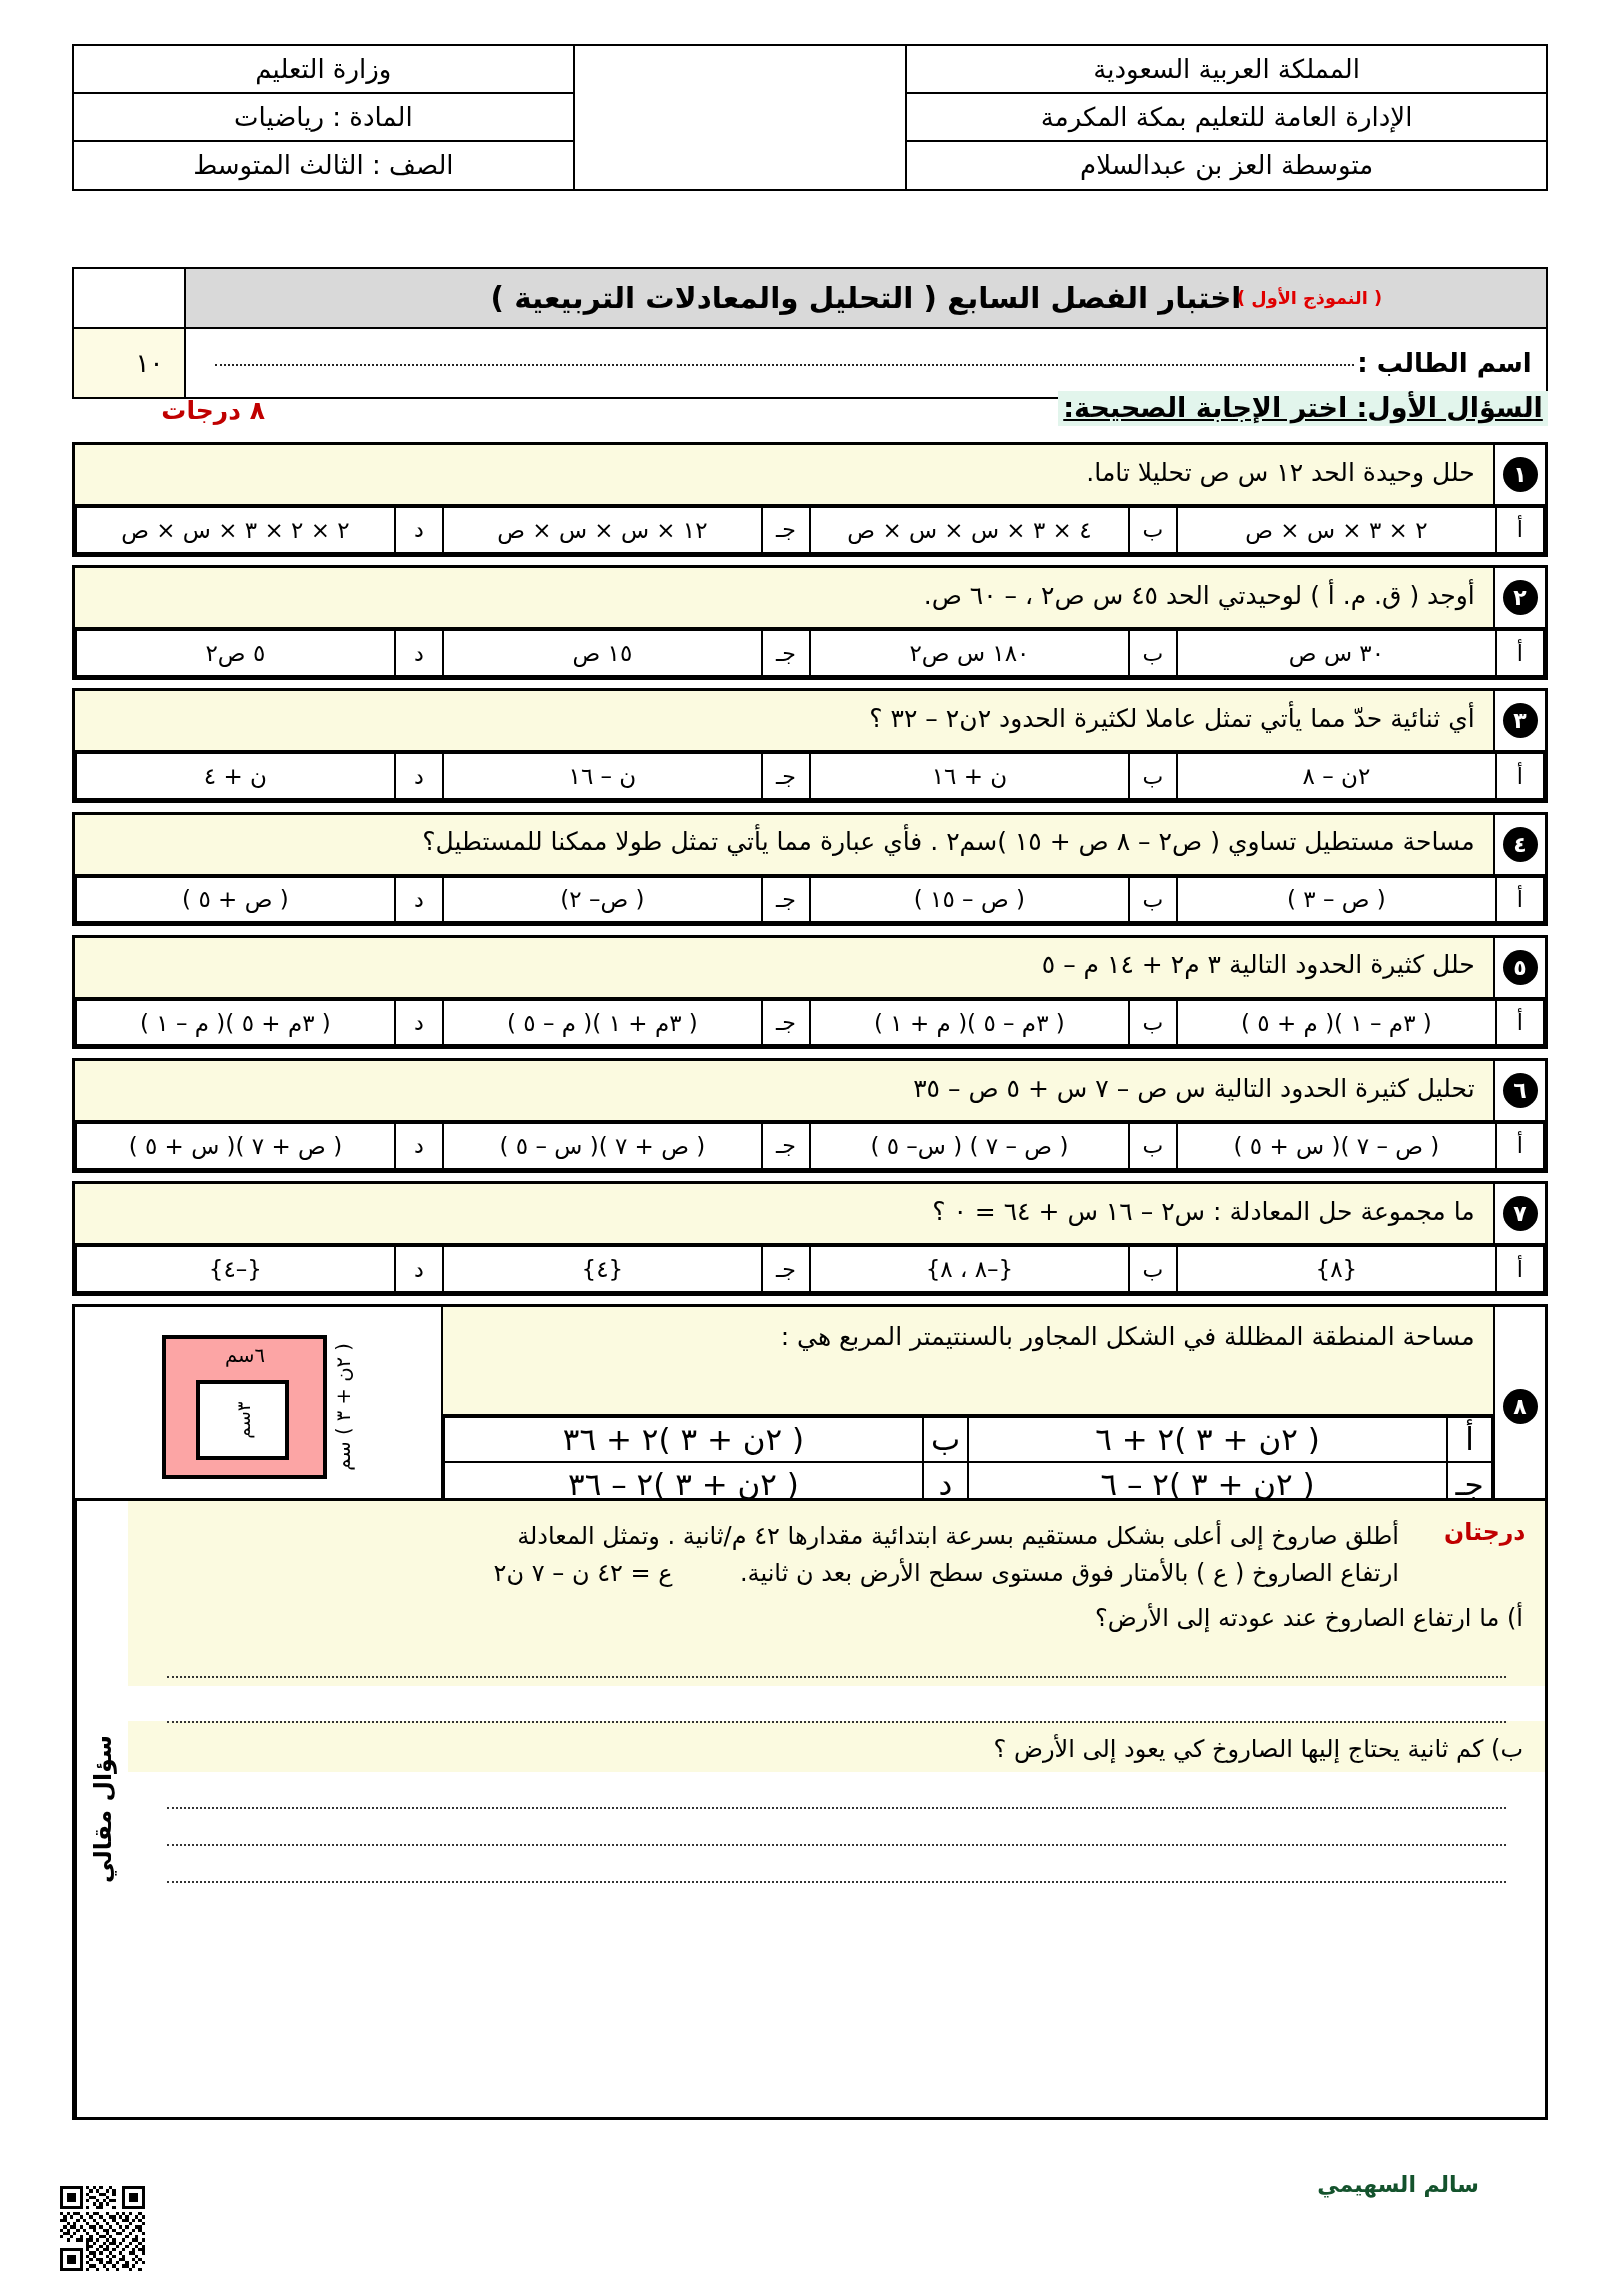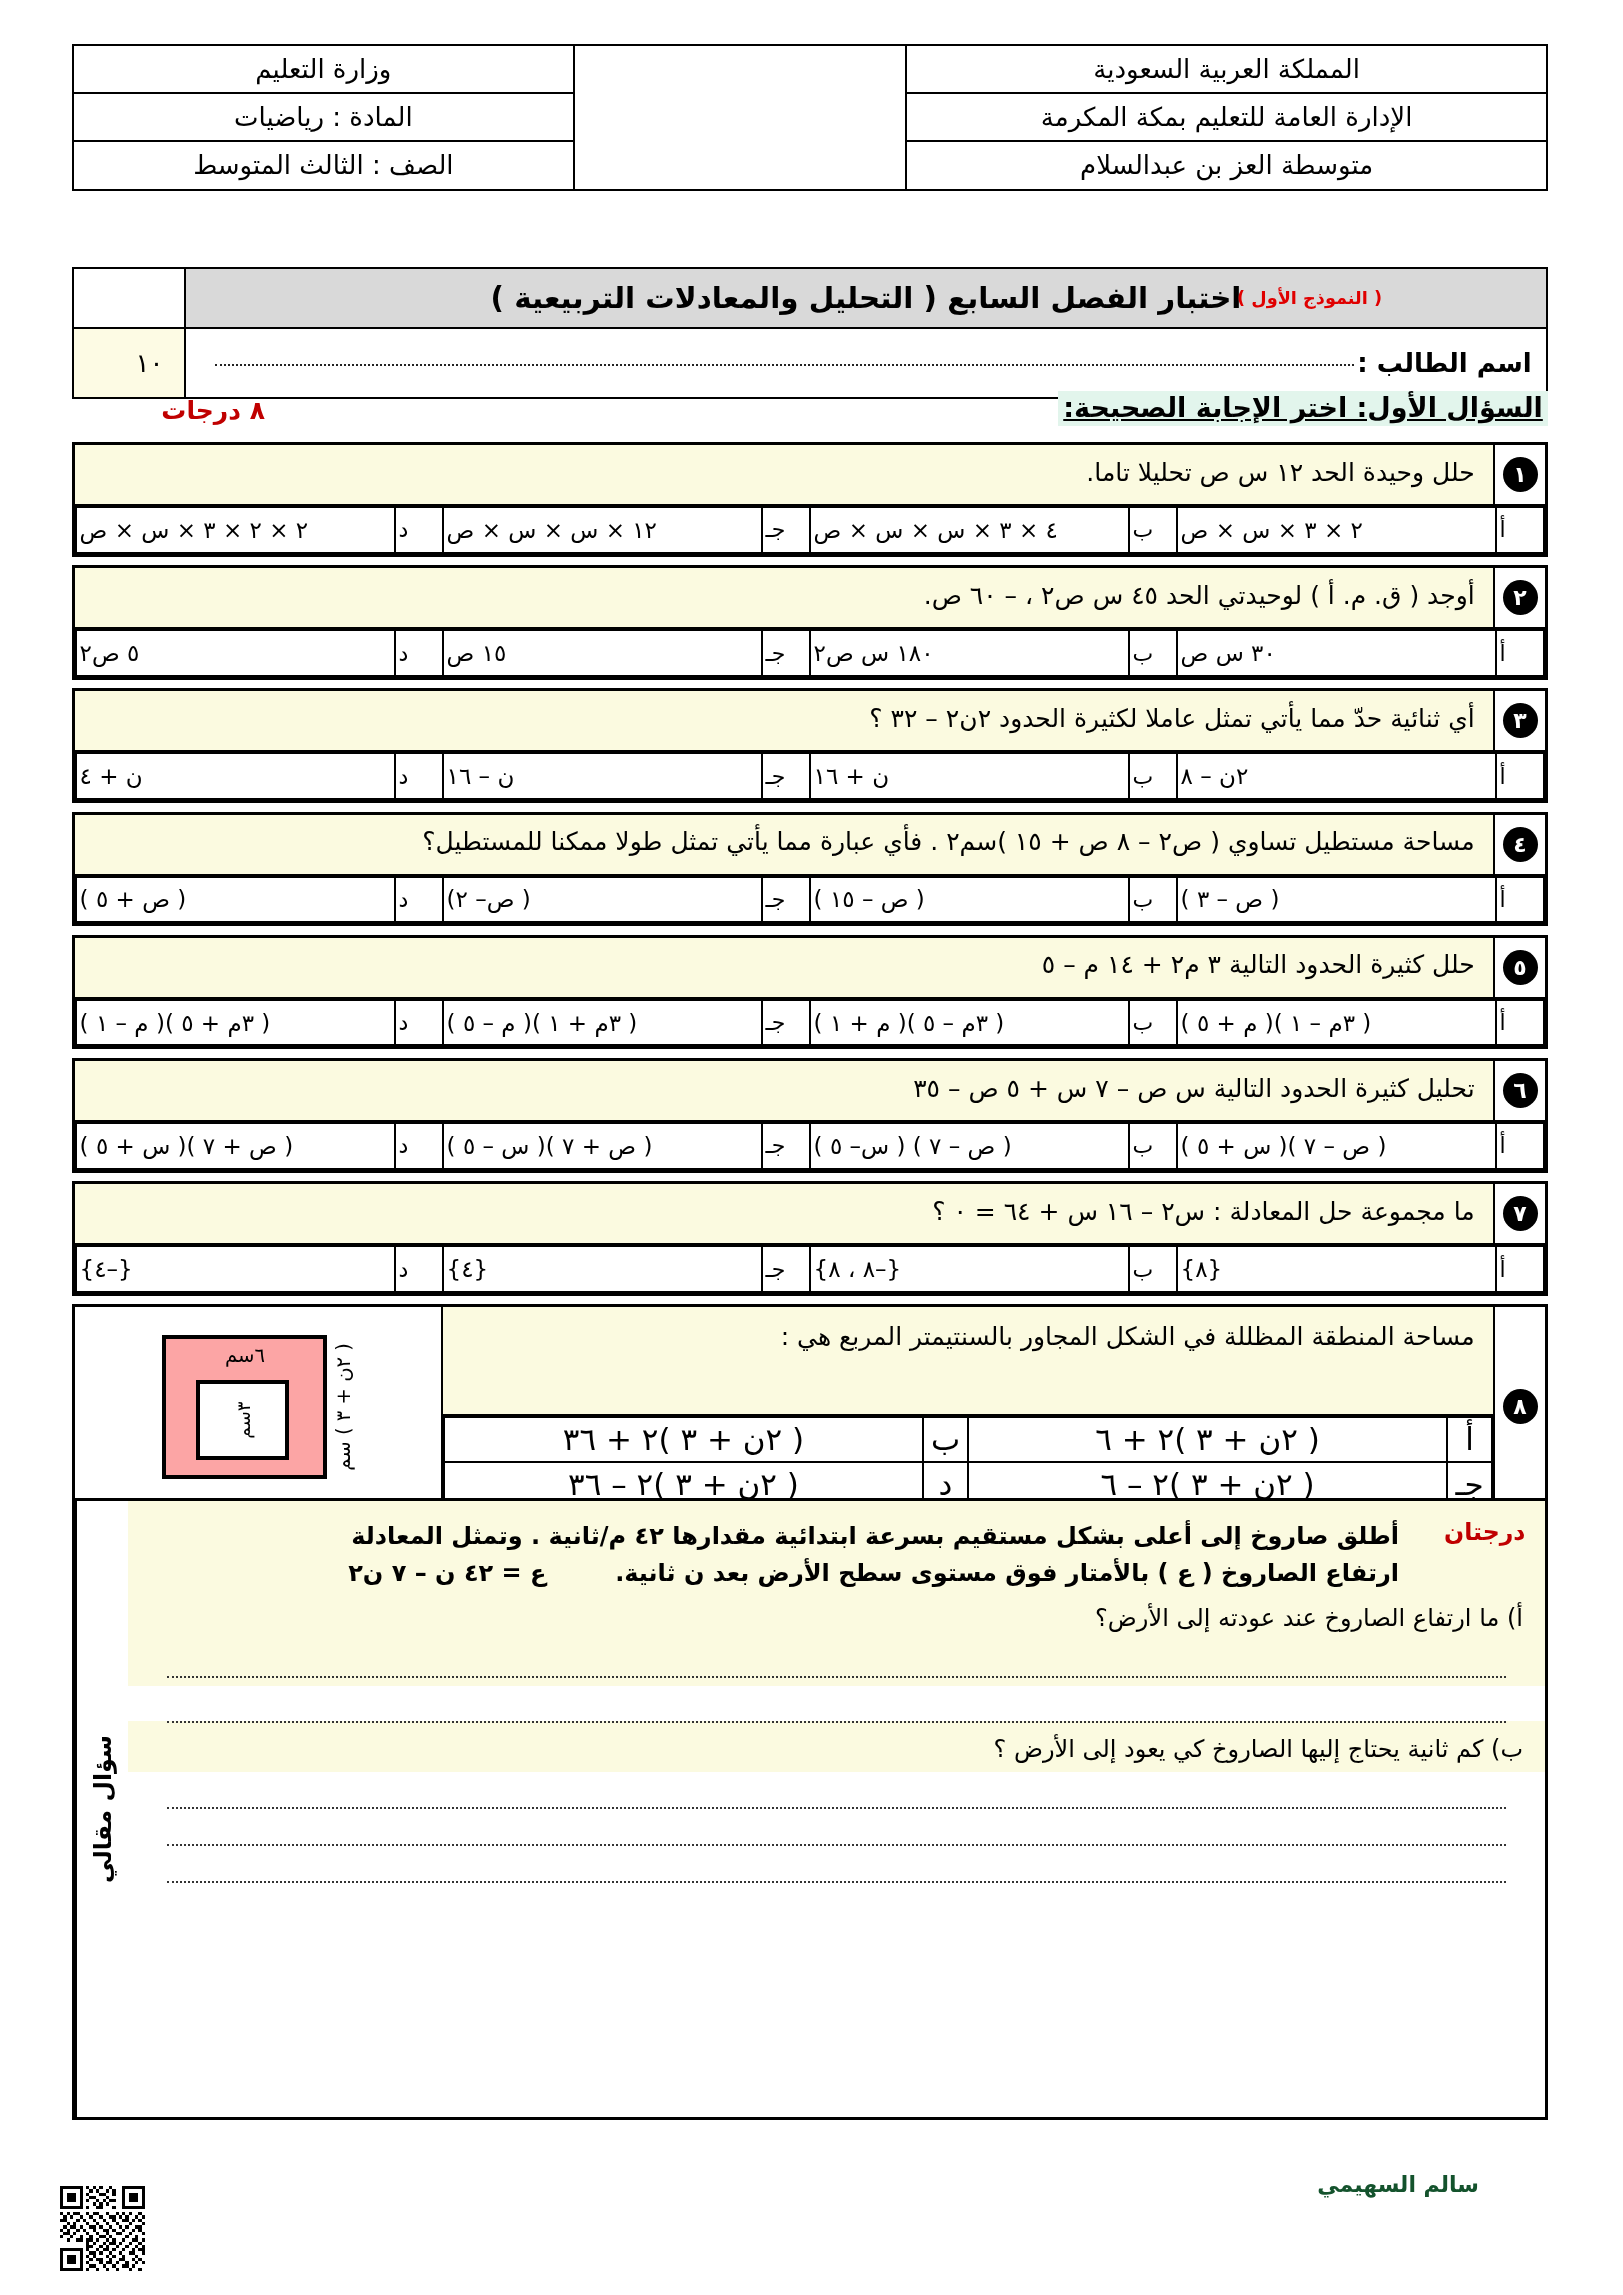--- a/index.html
+++ b/index.html
@@ -188,21 +188,21 @@
   
   .opt-tbl {
     width: 100%;
     table-layout: fixed;
     border-collapse: collapse;
   }
   .opt-tbl td {
     border: 2px solid #000;
     height: 41px;
     font-size: 23px;
-    text-align: left;
+    text-align: center;
     vertical-align: middle;
     background: #ffffff;
     padding: 1.3px 2.6px;
     white-space: nowrap;
   }
   .opt-tbl td.lbl { width: 41px; font-size: 22px; }
   .opt-tbl td.val { width: auto; }
 
   
   .q8-fig-cell {
@@ -333,21 +333,20 @@
     top: 17px;
     color: #c00000;
     font-size: 23.6px;
     font-weight: bold;
   }
   .essay-line {
     font-size: 24px;
     line-height: 1.55;
     text-align: right;
     padding-right: 124px;
-    font-weight: bold;
   }
   .essay-sub {
     font-size: 24px;
     text-align: right;
     padding: 11.8px 0 9.2px 0;
   }
   .blank {
     border-bottom: 2.6px dotted #333;
     height: 0;
     margin: 35px 17px 0 17px;

